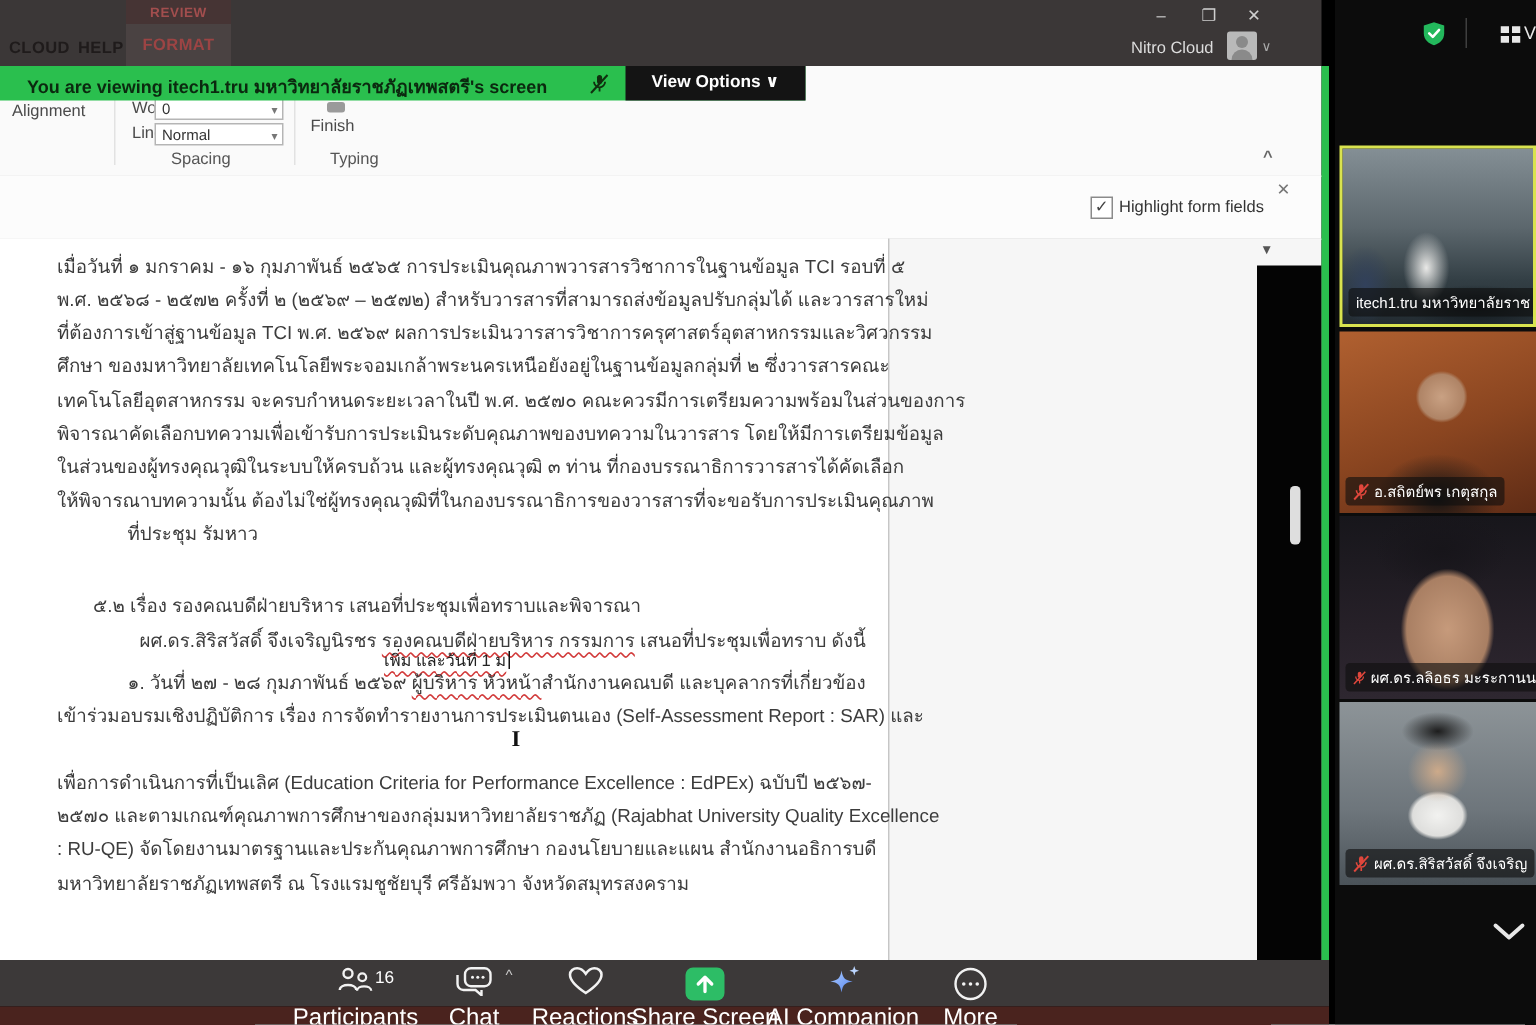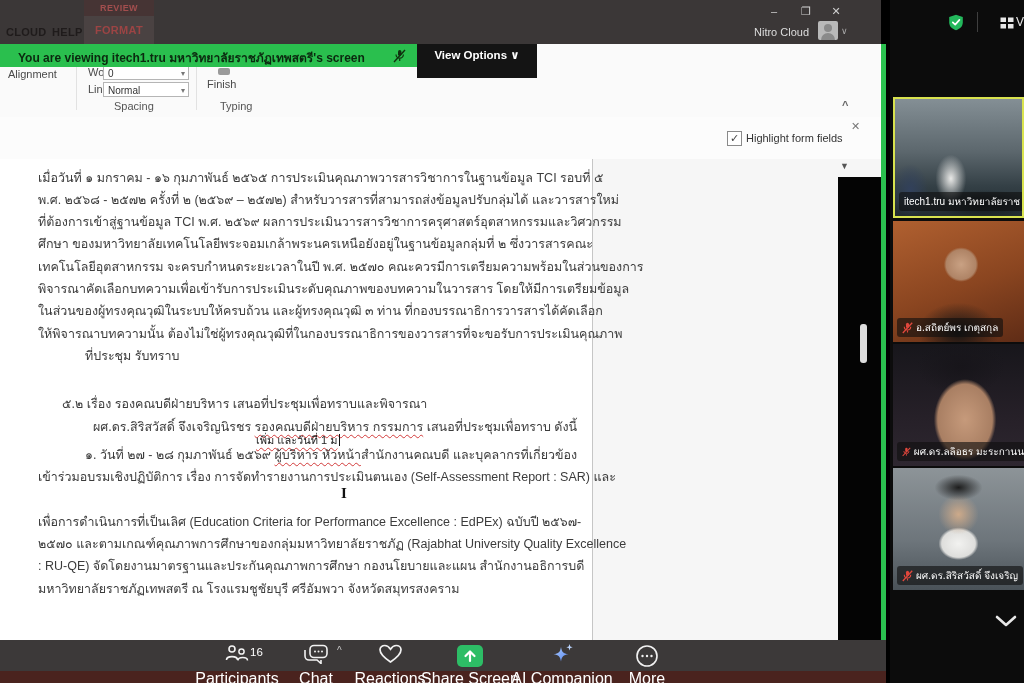--- a/index.html
+++ b/index.html
@@ -26,21 +26,21 @@
   .grp-label{font-size:11px;color:#4a4a4a;}
   .grp-sep{top:48px;width:1px;height:62px;background:#e2e2e2;}
   .dd{width:86px;height:15px;background:#fff;border:1px solid #b5b5b5;font-size:10px;color:#333;
       line-height:15px;padding-left:4px;box-sizing:border-box;}
   .dd .dcaret{position:absolute;right:3px;top:0;color:#777;font-size:8px;line-height:15px;}
   .ribbon-collapse{left:842px;top:99px;color:#666;font-size:11px;font-weight:bold;}
 
   
   .banner{left:0;top:44px;width:537px;height:23px;background:#2abf4e;z-index:30;}
   .banner-msg{left:18px;top:4px;color:#0b290f;font-size:12px;font-weight:bold;white-space:nowrap;}
-  .view-options{left:417px;top:0;width:120px;height:34px;background:#141414;color:#fff;
+  .view-options{left:417px;top:0;width:120px;height:23px;background:#141414;color:#fff;
       font-size:11.5px;font-weight:bold;text-align:center;line-height:23px;}
   .green-border{left:881px;top:44px;width:5px;height:597px;background:#2abf4e;z-index:25;}
 
   
   .formbar{left:0;top:117px;width:881px;height:42px;background:#fcfcfc;border-bottom:1px solid #c9c9c9;}
   .checkbox{left:727px;top:131px;width:13px;height:13px;background:#fff;border:1px solid #8a8a8a;
       font-size:11px;line-height:12px;text-align:center;color:#444;}
 
   
   .viewport{left:0;top:159px;width:881px;height:481px;background:#f6f6f6;}
@@ -162,21 +162,21 @@
   <div class="abs scrollthumb"></div>
 
   <div class="docline" style="top:9px;">เมื่อวันที่ ๑ มกราคม - ๑๖ กุมภาพันธ์ ๒๕๖๕ การประเมินคุณภาพวารสารวิชาการในฐานข้อมูล TCI รอบที่ ๕</div>
   <div class="docline" style="top:31px;">พ.ศ. ๒๕๖๘ - ๒๕๗๒ ครั้งที่ ๒ (๒๕๖๙ – ๒๕๗๒) สำหรับวารสารที่สามารถส่งข้อมูลปรับกลุ่มได้ และวารสารใหม่</div>
   <div class="docline" style="top:53px;">ที่ต้องการเข้าสู่ฐานข้อมูล TCI พ.ศ. ๒๕๖๙ ผลการประเมินวารสารวิชาการครุศาสตร์อุตสาหกรรมและวิศวกรรม</div>
   <div class="docline" style="top:75px;">ศึกษา ของมหาวิทยาลัยเทคโนโลยีพระจอมเกล้าพระนครเหนือยังอยู่ในฐานข้อมูลกลุ่มที่ ๒ ซึ่งวารสารคณะ</div>
   <div class="docline" style="top:98px;">เทคโนโลยีอุตสาหกรรม จะครบกำหนดระยะเวลาในปี พ.ศ. ๒๕๗๐ คณะควรมีการเตรียมความพร้อมในส่วนของการ</div>
   <div class="docline" style="top:120px;">พิจารณาคัดเลือกบทความเพื่อเข้ารับการประเมินระดับคุณภาพของบทความในวารสาร โดยให้มีการเตรียมข้อมูล</div>
   <div class="docline" style="top:142px;">ในส่วนของผู้ทรงคุณวุฒิในระบบให้ครบถ้วน และผู้ทรงคุณวุฒิ ๓ ท่าน ที่กองบรรณาธิการวารสารได้คัดเลือก</div>
   <div class="docline" style="top:165px;">ให้พิจารณาบทความนั้น ต้องไม่ใช่ผู้ทรงคุณวุฒิที่ในกองบรรณาธิการของวารสารที่จะขอรับการประเมินคุณภาพ</div>
-  <div class="docline ind1" style="top:187px;">ที่ประชุม รับทราบ</div>
+  <div class="docline ind1" style="top:187px;">ที่ประชุม รัมหาว</div>
 
   <div class="docline ind2" style="top:235px;">๕.๒ เรื่อง รองคณบดีฝ่ายบริหาร เสนอที่ประชุมเพื่อทราบและพิจารณา</div>
 
   <div class="docline ind3" style="top:258px;">
     <span>ผศ.ดร.สิริสวัสดิ์  จึงเจริญนิรชร </span><span class="squig">รองคณบดีฝ่ายบริหาร กรรมการ</span><span> เสนอที่ประชุมเพื่อทราบ ดังนี้</span>
   </div>
 
   <div class="abs insert-overlay">
     <span class="squig">เพิ่ม และวันที่ 1 ม</span><span class="cursor-bar"></span>
   </div>

